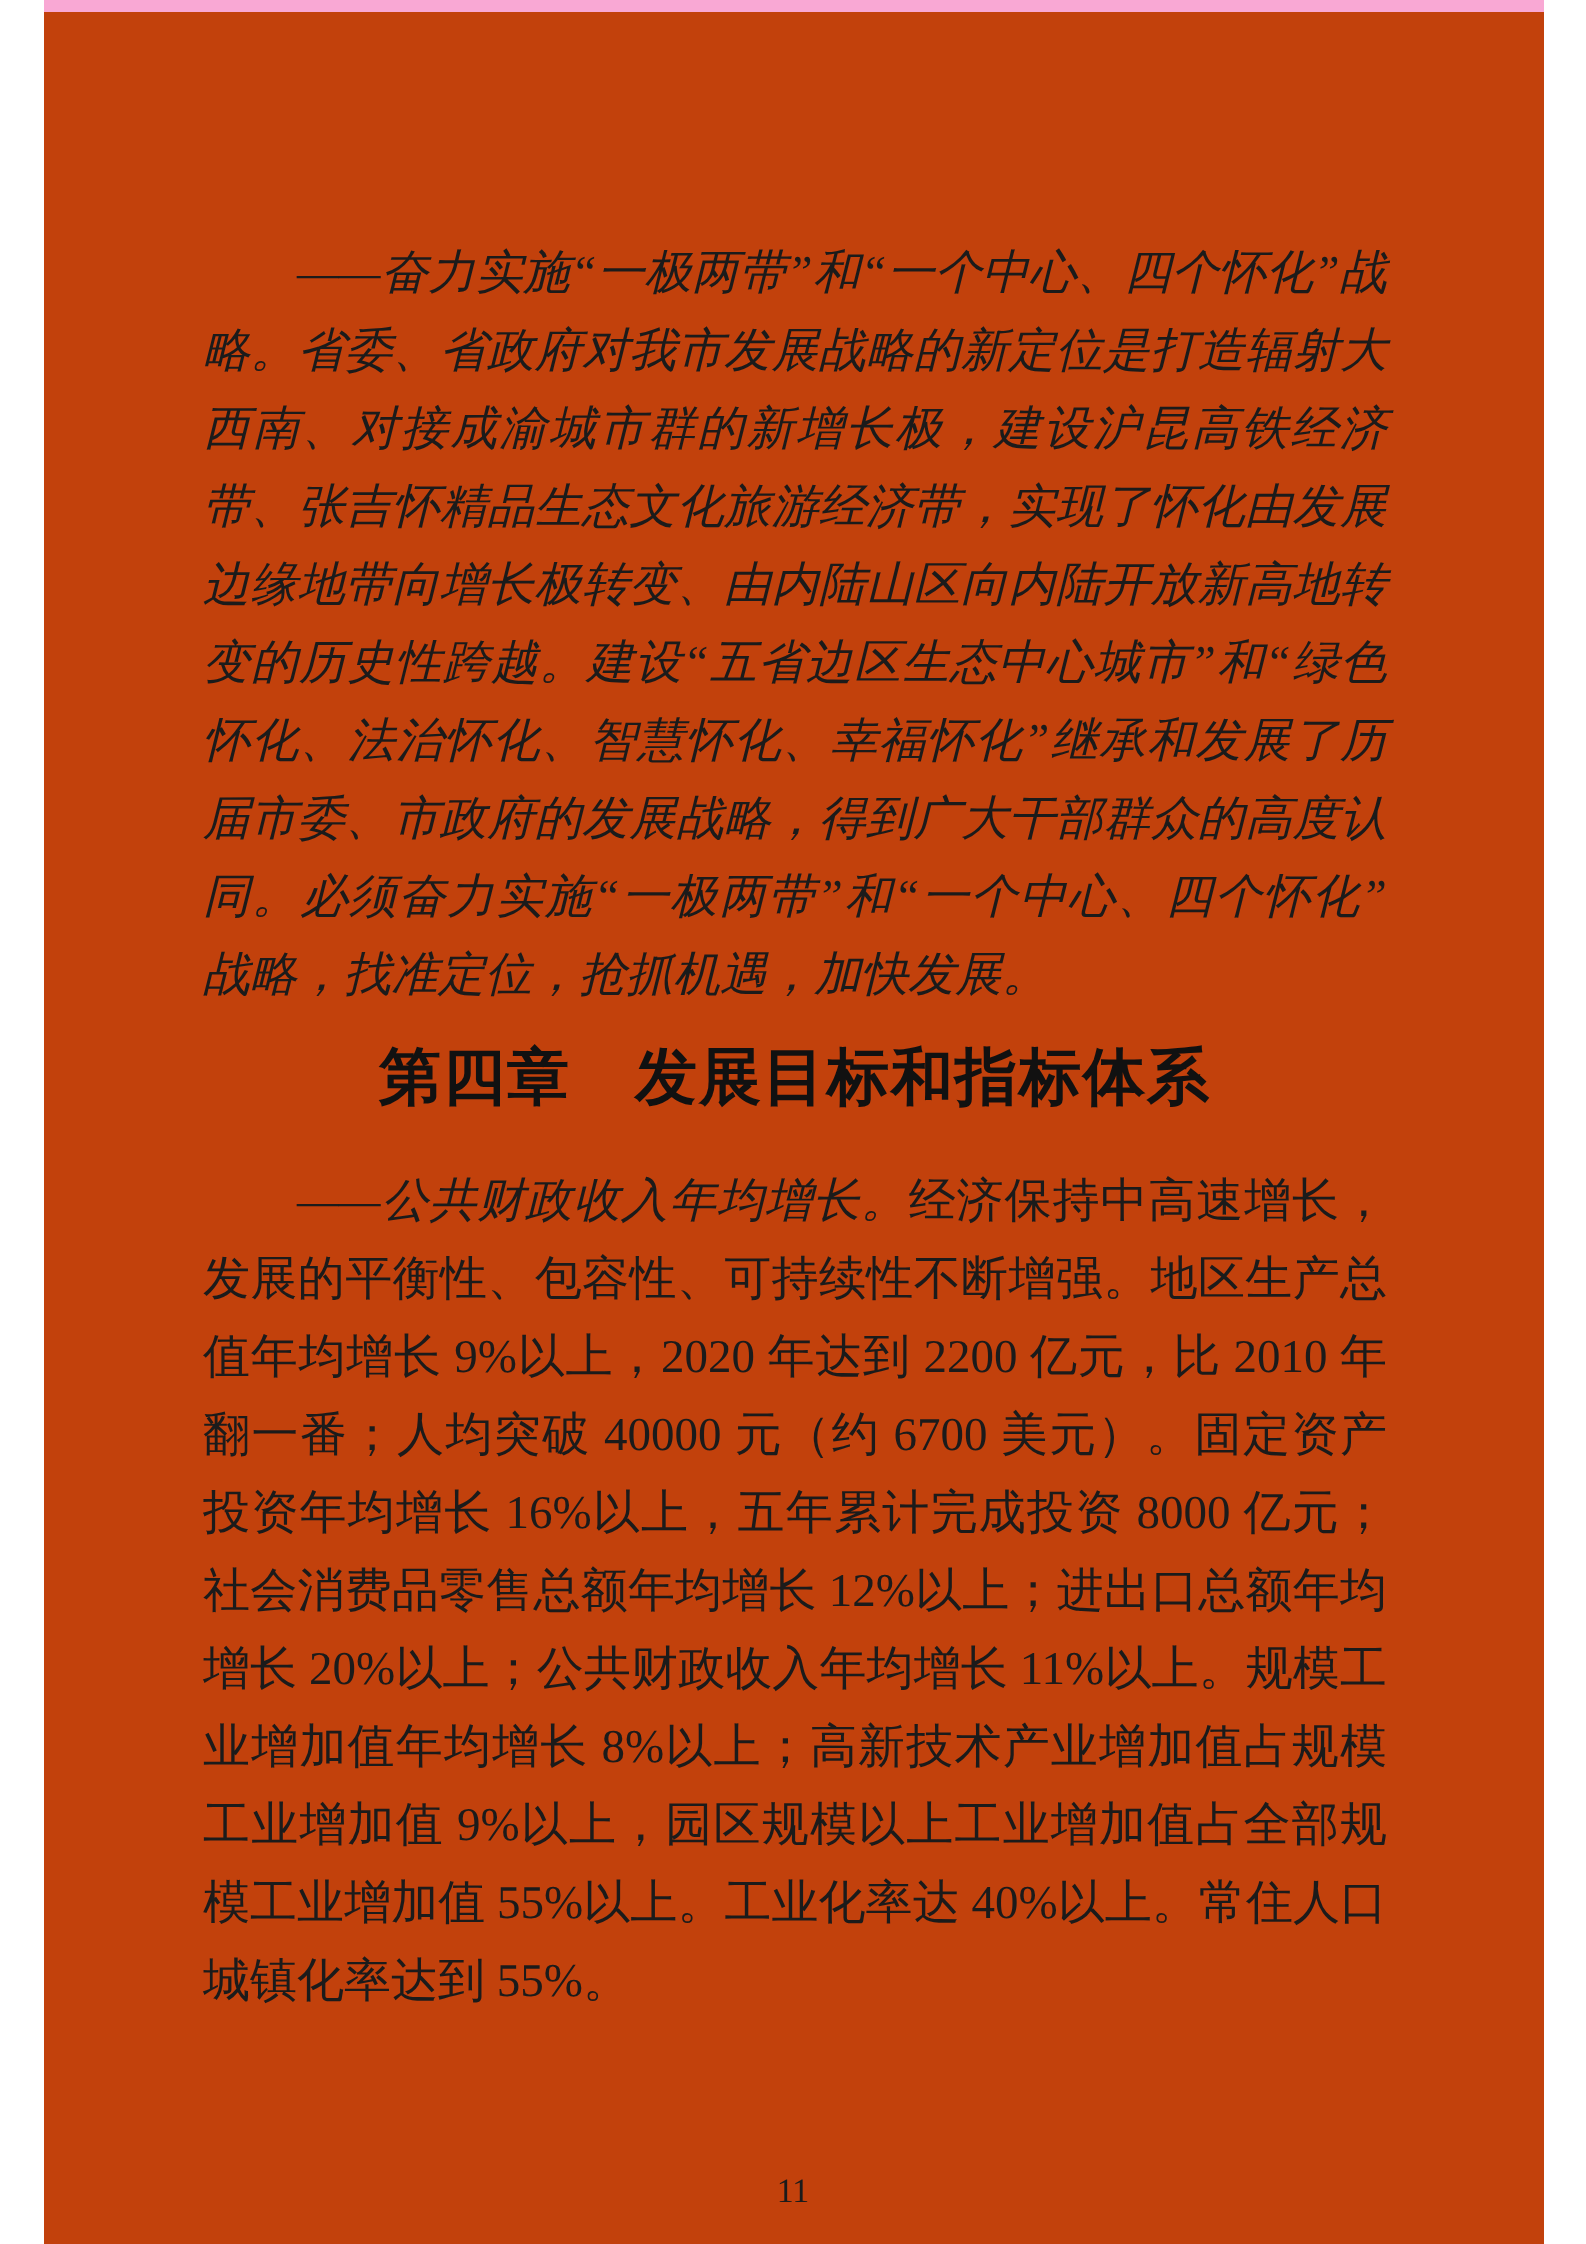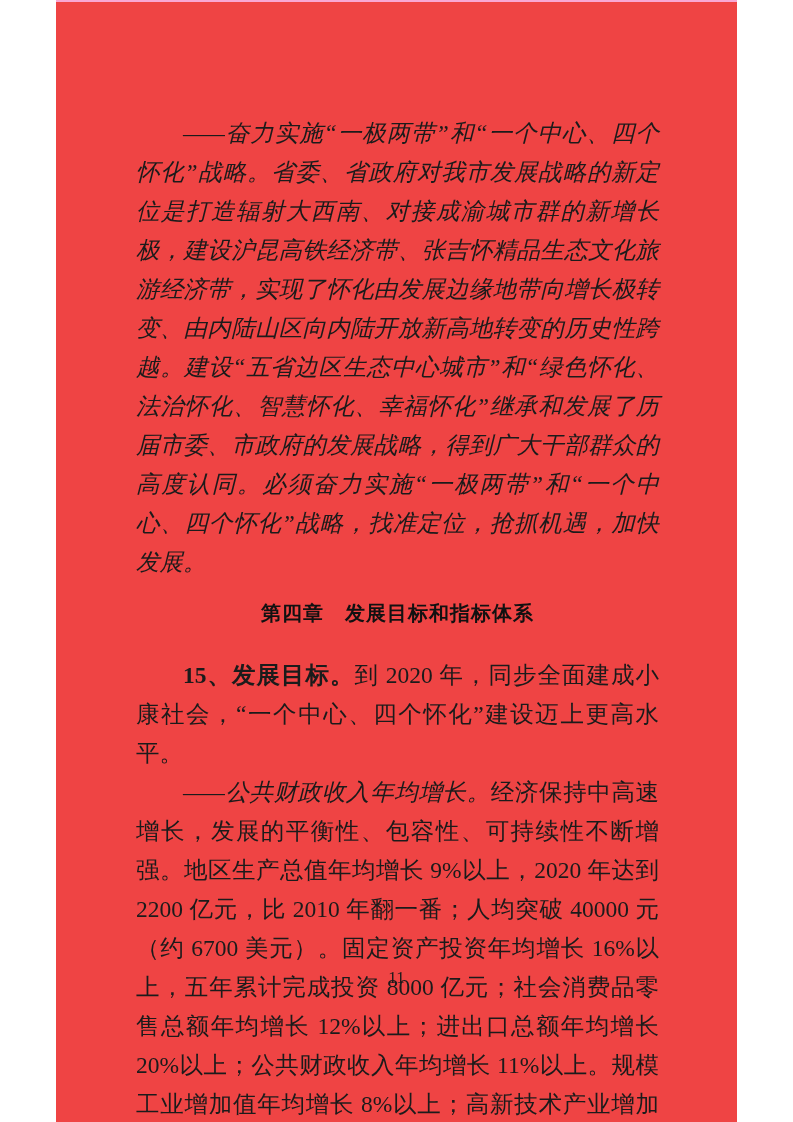--- a/index.html
+++ b/index.html
@@ -2,25 +2,25 @@
 <html lang="zh"><head>
 <meta charset="utf-8">
 <style>
   html, body {
     margin: 0;
     padding: 0;
     background: #ffffff;
   }
   .page {
     position: relative;
-    width: 681px;
+    width: 750px;
     height: 1122px;
     margin: 0 auto;
-    background: #ef4444;
-    border-top: 2px solid #f9a8d4;
+    background: #c2410c;
+    border-top: 6px solid #f9a8d4;
     box-sizing: border-box;
     overflow: hidden;
     color: #1b1b1b;
   }
   .content {
     padding: 112px 78px 0 80px;
   }
   p.para {
     margin: 0;
     font-family: "Liberation Serif", "DejaVu Serif", serif;
@@ -37,49 +37,48 @@
   .lead-bold {
     font-weight: bold;
     font-style: normal;
   }
   h2.chapter {
     margin: 14px 0 26px 0;
     text-align: center;
     text-indent: 0;
     font-family: "Liberation Sans", "DejaVu Sans", sans-serif;
     font-weight: bold;
-    font-size: 20px;
+    font-size: 31px;
     line-height: 34px;
     letter-spacing: 1px;
     color: #111111;
   }
   .para-goal {
     margin-top: 0;
   }
   .page-number {
     position: absolute;
-    top: 966px;
+    top: 1080px;
     left: 0;
     width: 100%;
     text-align: center;
     font-family: "Liberation Serif", "DejaVu Serif", serif;
     font-size: 17px;
     color: #1b1b1b;
   }
 </style>
 </head>
 <body>
 
 <div class="page">
   <div class="content">
 
     <p class="para kai">——奋力实施“一极两带”和“一个中心、四个怀化”战略。省委、省政府对我市发展战略的新定位是打造辐射大西南、对接成渝城市群的新增长极，建设沪昆高铁经济带、张吉怀精品生态文化旅游经济带，实现了怀化由发展边缘地带向增长极转变、由内陆山区向内陆开放新高地转变的历史性跨越。建设“五省边区生态中心城市”和“绿色怀化、法治怀化、智慧怀化、幸福怀化”继承和发展了历届市委、市政府的发展战略，得到广大干部群众的高度认同。必须奋力实施“一极两带”和“一个中心、四个怀化”战略，找准定位，抢抓机遇，加快发展。</p>
 
     <h2 class="chapter">第四章　发展目标和指标体系</h2>
 
-    <p class="para para-goal"><span class="lead-bold">15、发展目标。</span><span>到 2020 年，同步全面建成小康社会，“一个中心、四个怀化”建设迈上更高水平。</span></p>
 
     <p class="para"><span class="kai">——公共财政收入年均增长。</span><span>经济保持中高速增长，发展的平衡性、包容性、可持续性不断增强。地区生产总值年均增长 9%以上，2020 年达到 2200 亿元，比 2010 年翻一番；人均突破 40000 元（约 6700 美元）。固定资产投资年均增长 16%以上，五年累计完成投资 8000 亿元；社会消费品零售总额年均增长 12%以上；进出口总额年均增长 20%以上；公共财政收入年均增长 11%以上。规模工业增加值年均增长 8%以上；高新技术产业增加值占规模工业增加值 9%以上，园区规模以上工业增加值占全部规模工业增加值 55%以上。工业化率达 40%以上。常住人口城镇化率达到 55%。</span></p>
 
   </div>
 
   <div class="page-number">11</div>
 </div>
 
 </body></html>

